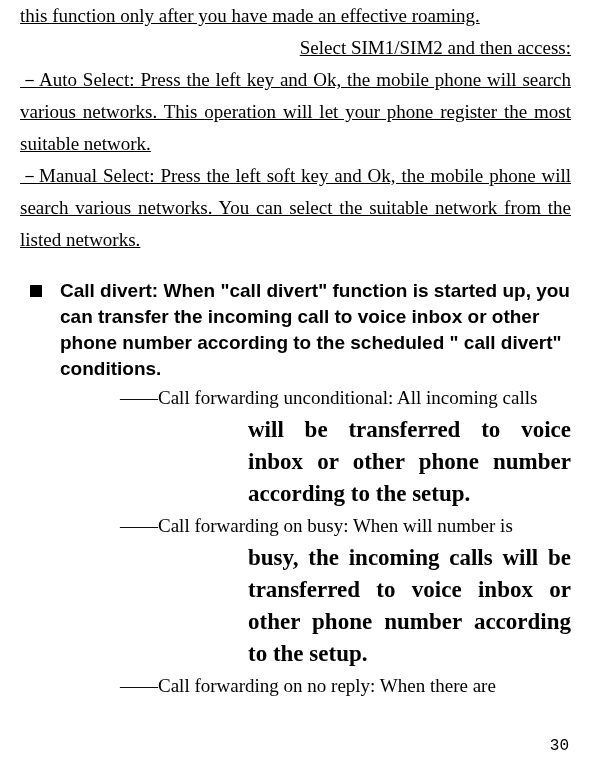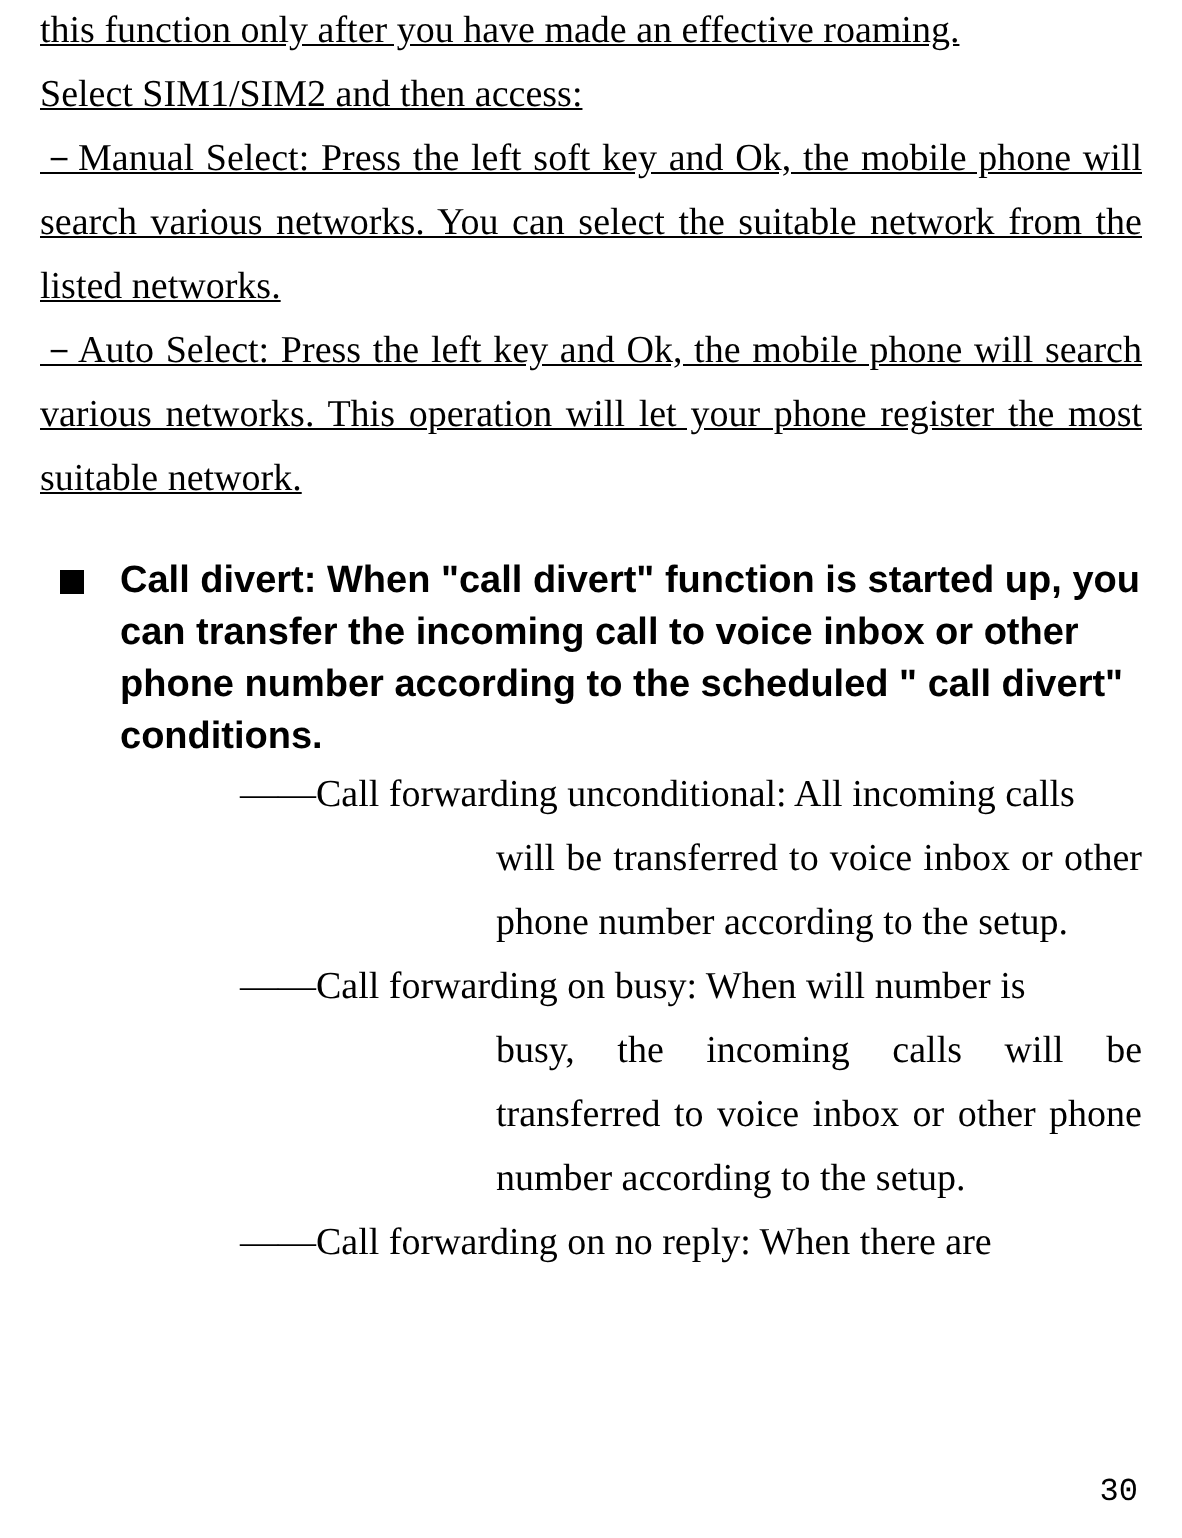--- a/index.html
+++ b/index.html
@@ -49,41 +49,42 @@
   .sub-list {
   }
   .sub-item-first {
     font-size: 19px;
     line-height: 32px;
     text-align: justify;
     margin-left: 100px;
     text-indent: 0;
   }
   .sub-item-cont {
-    font-size: 19px;
+    font-size: 23px;
     line-height: 32px;
     text-align: justify;
     margin-left: 228px;
+    font-weight: bold;
   }
   .page-number {
     position: absolute;
     bottom: 14px;
     right: 22px;
     font-size: 16px;
     font-family: Liberation Mono, monospace;
   }
 </style>
 </head>
 <body>
 <div class="page">
 
   <p class="para">this function only after you have made an effective roaming.</p>
-  <p class="para" style="text-align:left;">Select SIM1/SIM2 and then access:</p>
+  <p class="para" style="text-align:right;">Select SIM1/SIM2 and then access:</p>
+  <p class="para">－Auto Select: Press the left key and Ok, the mobile phone will search various networks. This operation will let your phone register the most suitable network.</p>
   <p class="para">－Manual Select: Press the left soft key and Ok, the mobile phone will search various networks. You can select the suitable network from the listed networks.</p>
-  <p class="para">－Auto Select: Press the left key and Ok, the mobile phone will search various networks. This operation will let your phone register the most suitable network.</p>
 
   <div class="bullet-row">
     <div class="bullet-square"></div>
     <div class="bullet-text">Call divert: When "call divert" function is started up, you can transfer the incoming call to voice inbox or other phone number according to the scheduled " call divert" conditions.</div>
   </div>
 
   <div class="sub-list">
     <div class="sub-item-first">――Call forwarding unconditional: All incoming calls</div>
     <div class="sub-item-cont">will be transferred to voice inbox or other phone number according to the setup.</div>
 

